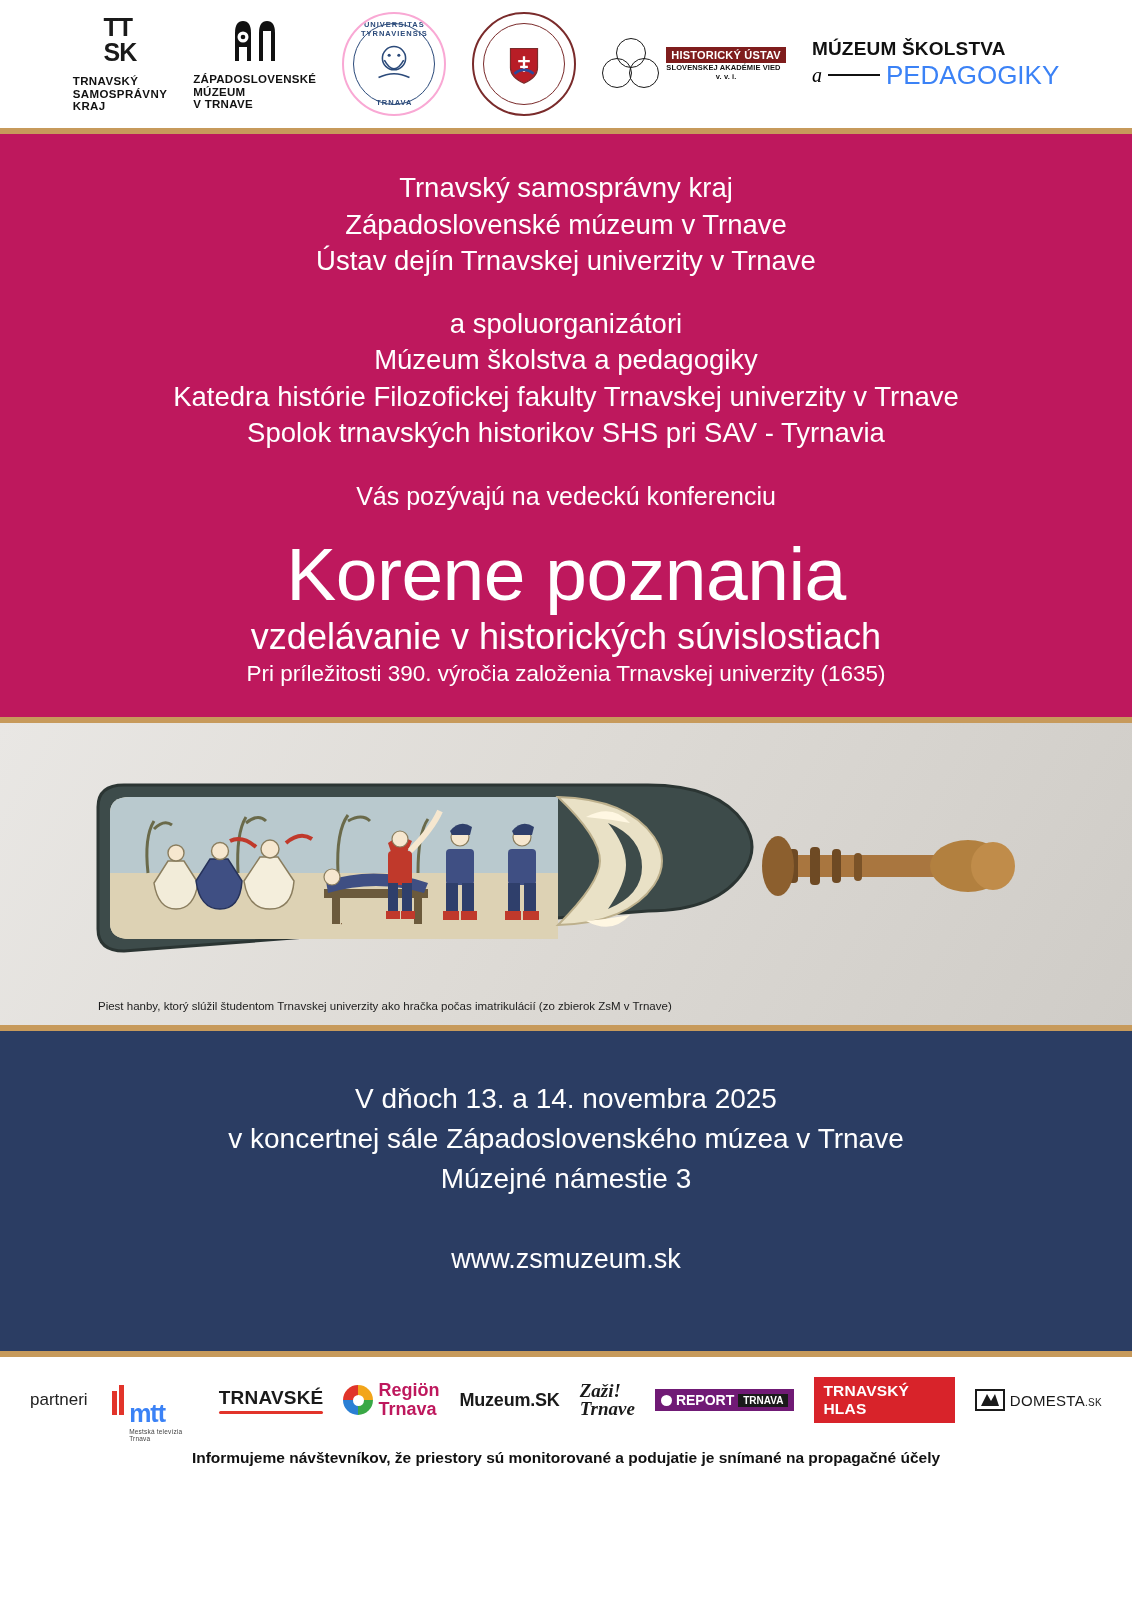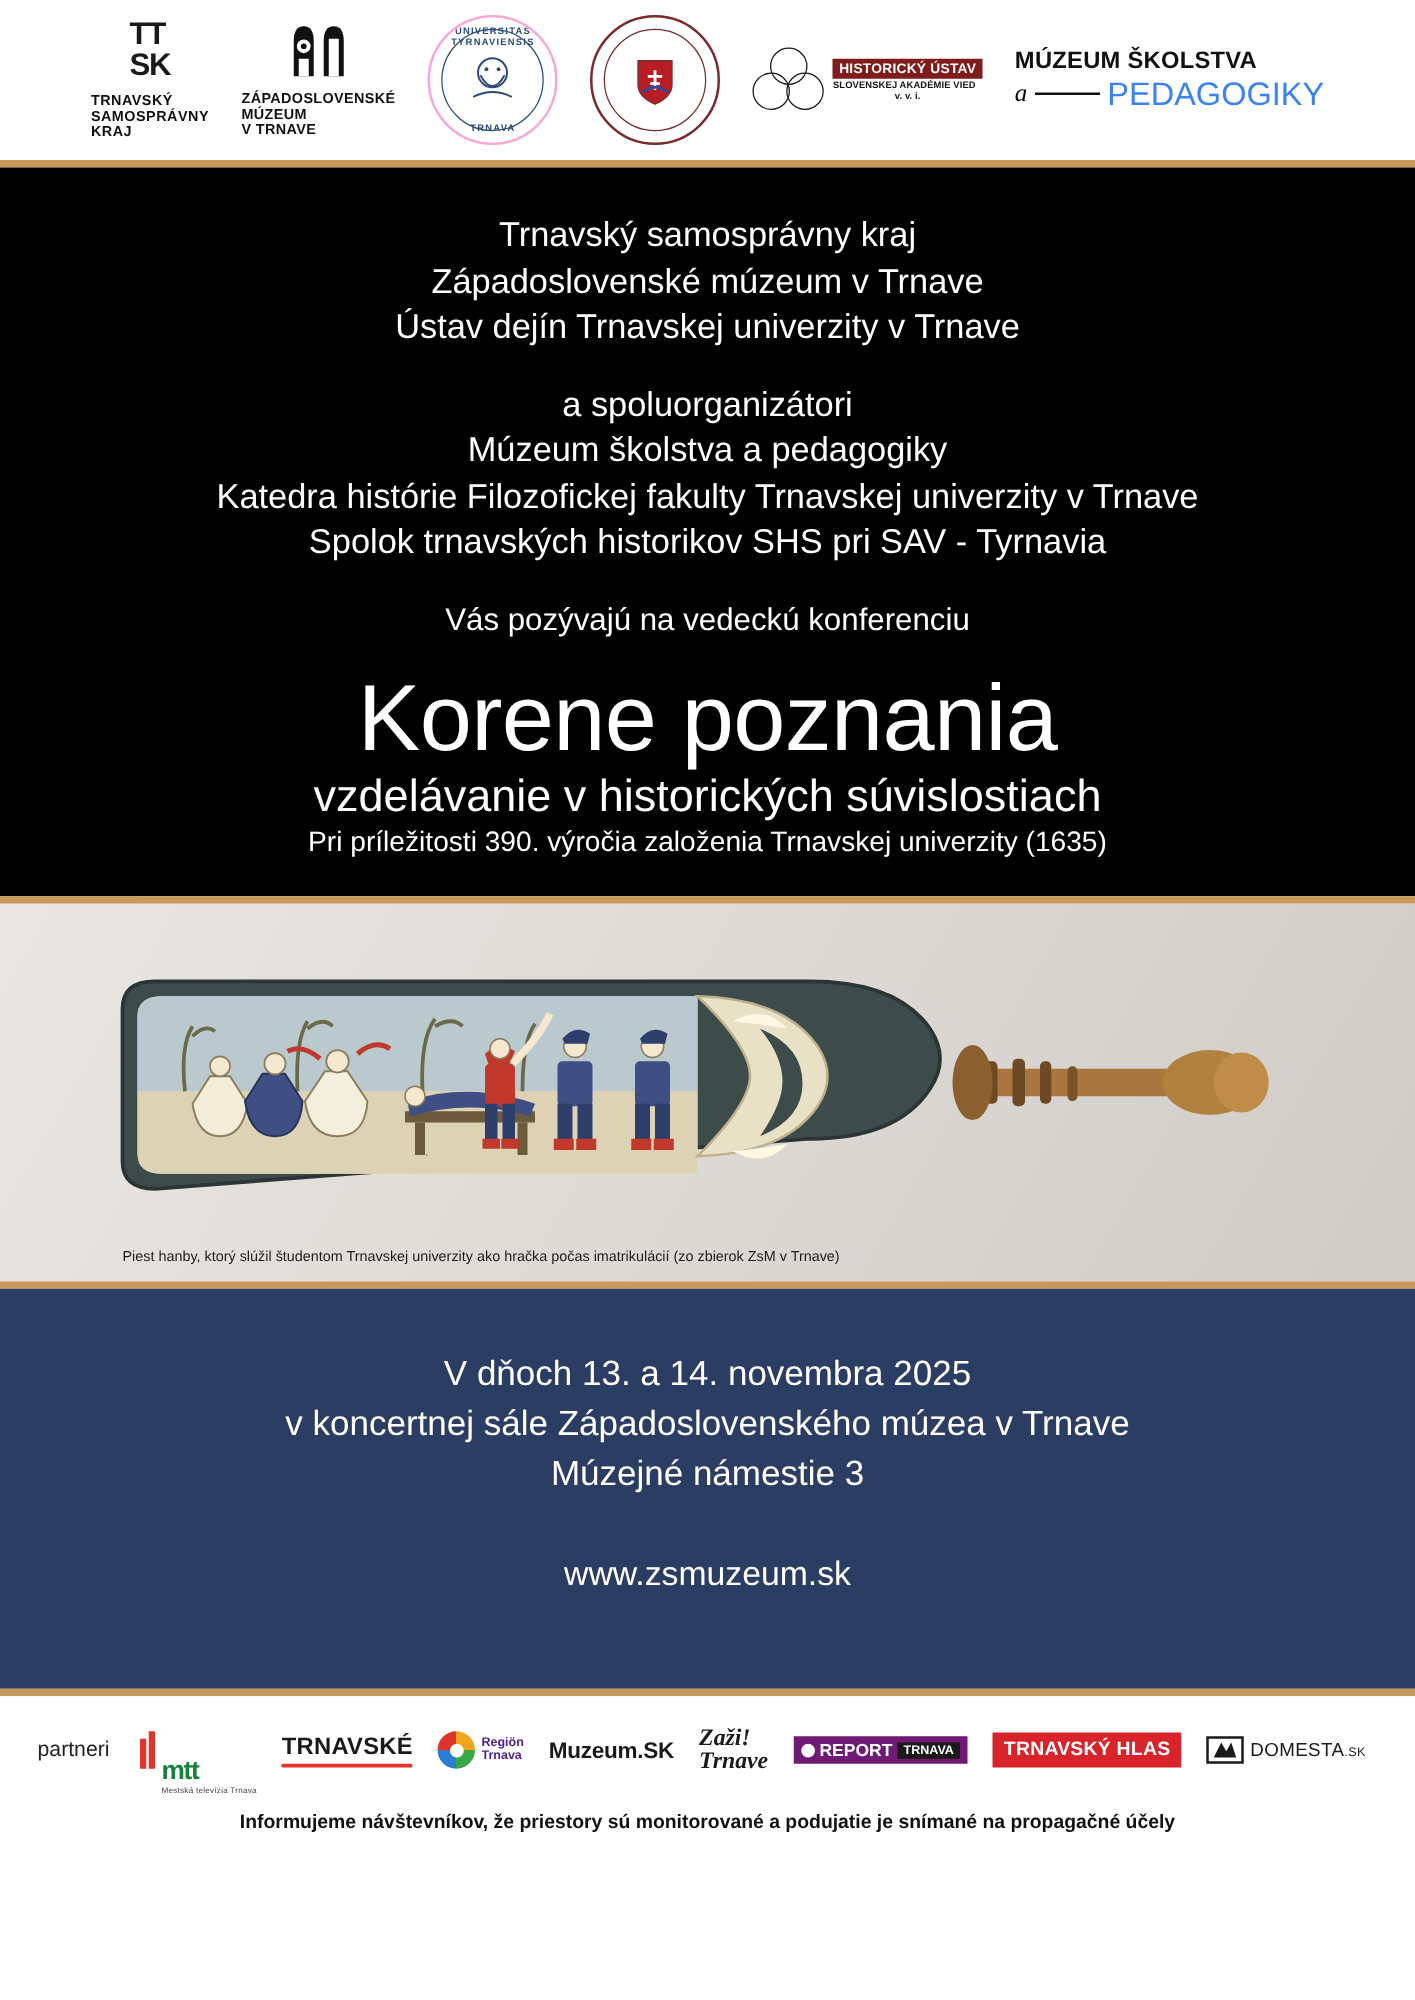--- a/index.html
+++ b/index.html
@@ -98,21 +98,21 @@
   .msp { text-align: left; }
   .msp-title { font-size: 19px; font-weight: bold; color: #111; letter-spacing: .2px; }
   .msp-line2 { display: flex; align-items: center; gap: 6px; }
   .msp-amp { font-family: "Liberation Serif", serif; font-style: italic; font-size: 20px; }
   .msp-rule { flex: 1 1 auto; height: 2px; background: #111; min-width: 52px; }
   .msp-ped { font-size: 26px; font-weight: normal; color:#3b82f6; }
 
   
   .gold { background: #c79a5b; height: 6px; width: 100%; }
   .navy-block {
-    background: #000000;
+    background: #be185d;
     color: #ffffff;
     text-align: center;
     padding: 36px 40px 30px;
   }
   .org-lines { font-size: 27.5px; line-height: 1.33; font-weight: 400; }
   .spacer-sm { height: 26px; }
   .invite { font-size: 25px; margin-top: 4px; }
   .title-main {
     font-size: 75px;
     font-weight: 400;
@@ -163,31 +163,31 @@
     display: flex;
     align-items: center;
     gap: 20px;
     padding: 12px 30px;
   }
   .partners-label { font-size: 17px; color: #222; margin-right: 4px; }
   .p-logo { display: flex; align-items: center; gap: 5px; }
 
   .mtt-bars { display: flex; gap: 2.5px; align-items: flex-end; }
   .mtt-bars i { display: block; width: 5px; background: #e2342a; }
-  .mtt-word { font-size: 21px; font-weight: bold; color: #15803d; letter-spacing: -1px; margin-top: 40px; }
+  .mtt-word { font-size: 25px; font-weight: bold; color: #3b82f6; letter-spacing: -1px; margin-top: 40px; }
   .mtt-sub { font-size: 6.5px; color: #444; letter-spacing: .2px; }
 
   .trn-word { font-size: 19px; font-weight: bold; color: #1a1a1a; letter-spacing: .2px; text-align: center; }
   .trn-rule { height: 3px; background: #e2342a; border-radius: 2px; margin-top: 2px; }
 
   .region-mark { width: 30px; height: 30px; border-radius: 50%;
     background: conic-gradient(#f2a51a 0 25%, #39a845 0 50%, #2a7fd4 0 75%, #e0342a 0 100%);
     display:flex;align-items:center;justify-content:center; }
   .region-mark b { width: 11px; height: 11px; background:#fff; border-radius:50%; display:block; }
-  .region-text { font-size: 10px; font-weight: bold; color: #4c1d95; line-height: 1.05; }
+  .region-text { font-size: 18px; font-weight: bold; color: #be185d; line-height: 1.05; }
 
   .museumsk { font-size: 18px; font-weight: bold; color: #1a1a1a; letter-spacing: -.2px; }
 
   .zazi { font-family: "Liberation Serif", serif; font-style: italic; font-weight: bold;
           font-size: 19px; color: #1a1a1a; line-height: .95; }
 
   .report-box { background: #701a75; color:#fff; font-weight:bold; font-size:14px; padding: 3px 6px; display:flex; align-items:center; gap:4px;}
   .report-box .dot { width: 11px; height: 11px; background:#fff; border-radius:50%; display:inline-block; }
   .report-trnava { background:#1a1a1a; color:#fff; font-size:10px; padding:1px 5px; font-weight:bold; }
 

